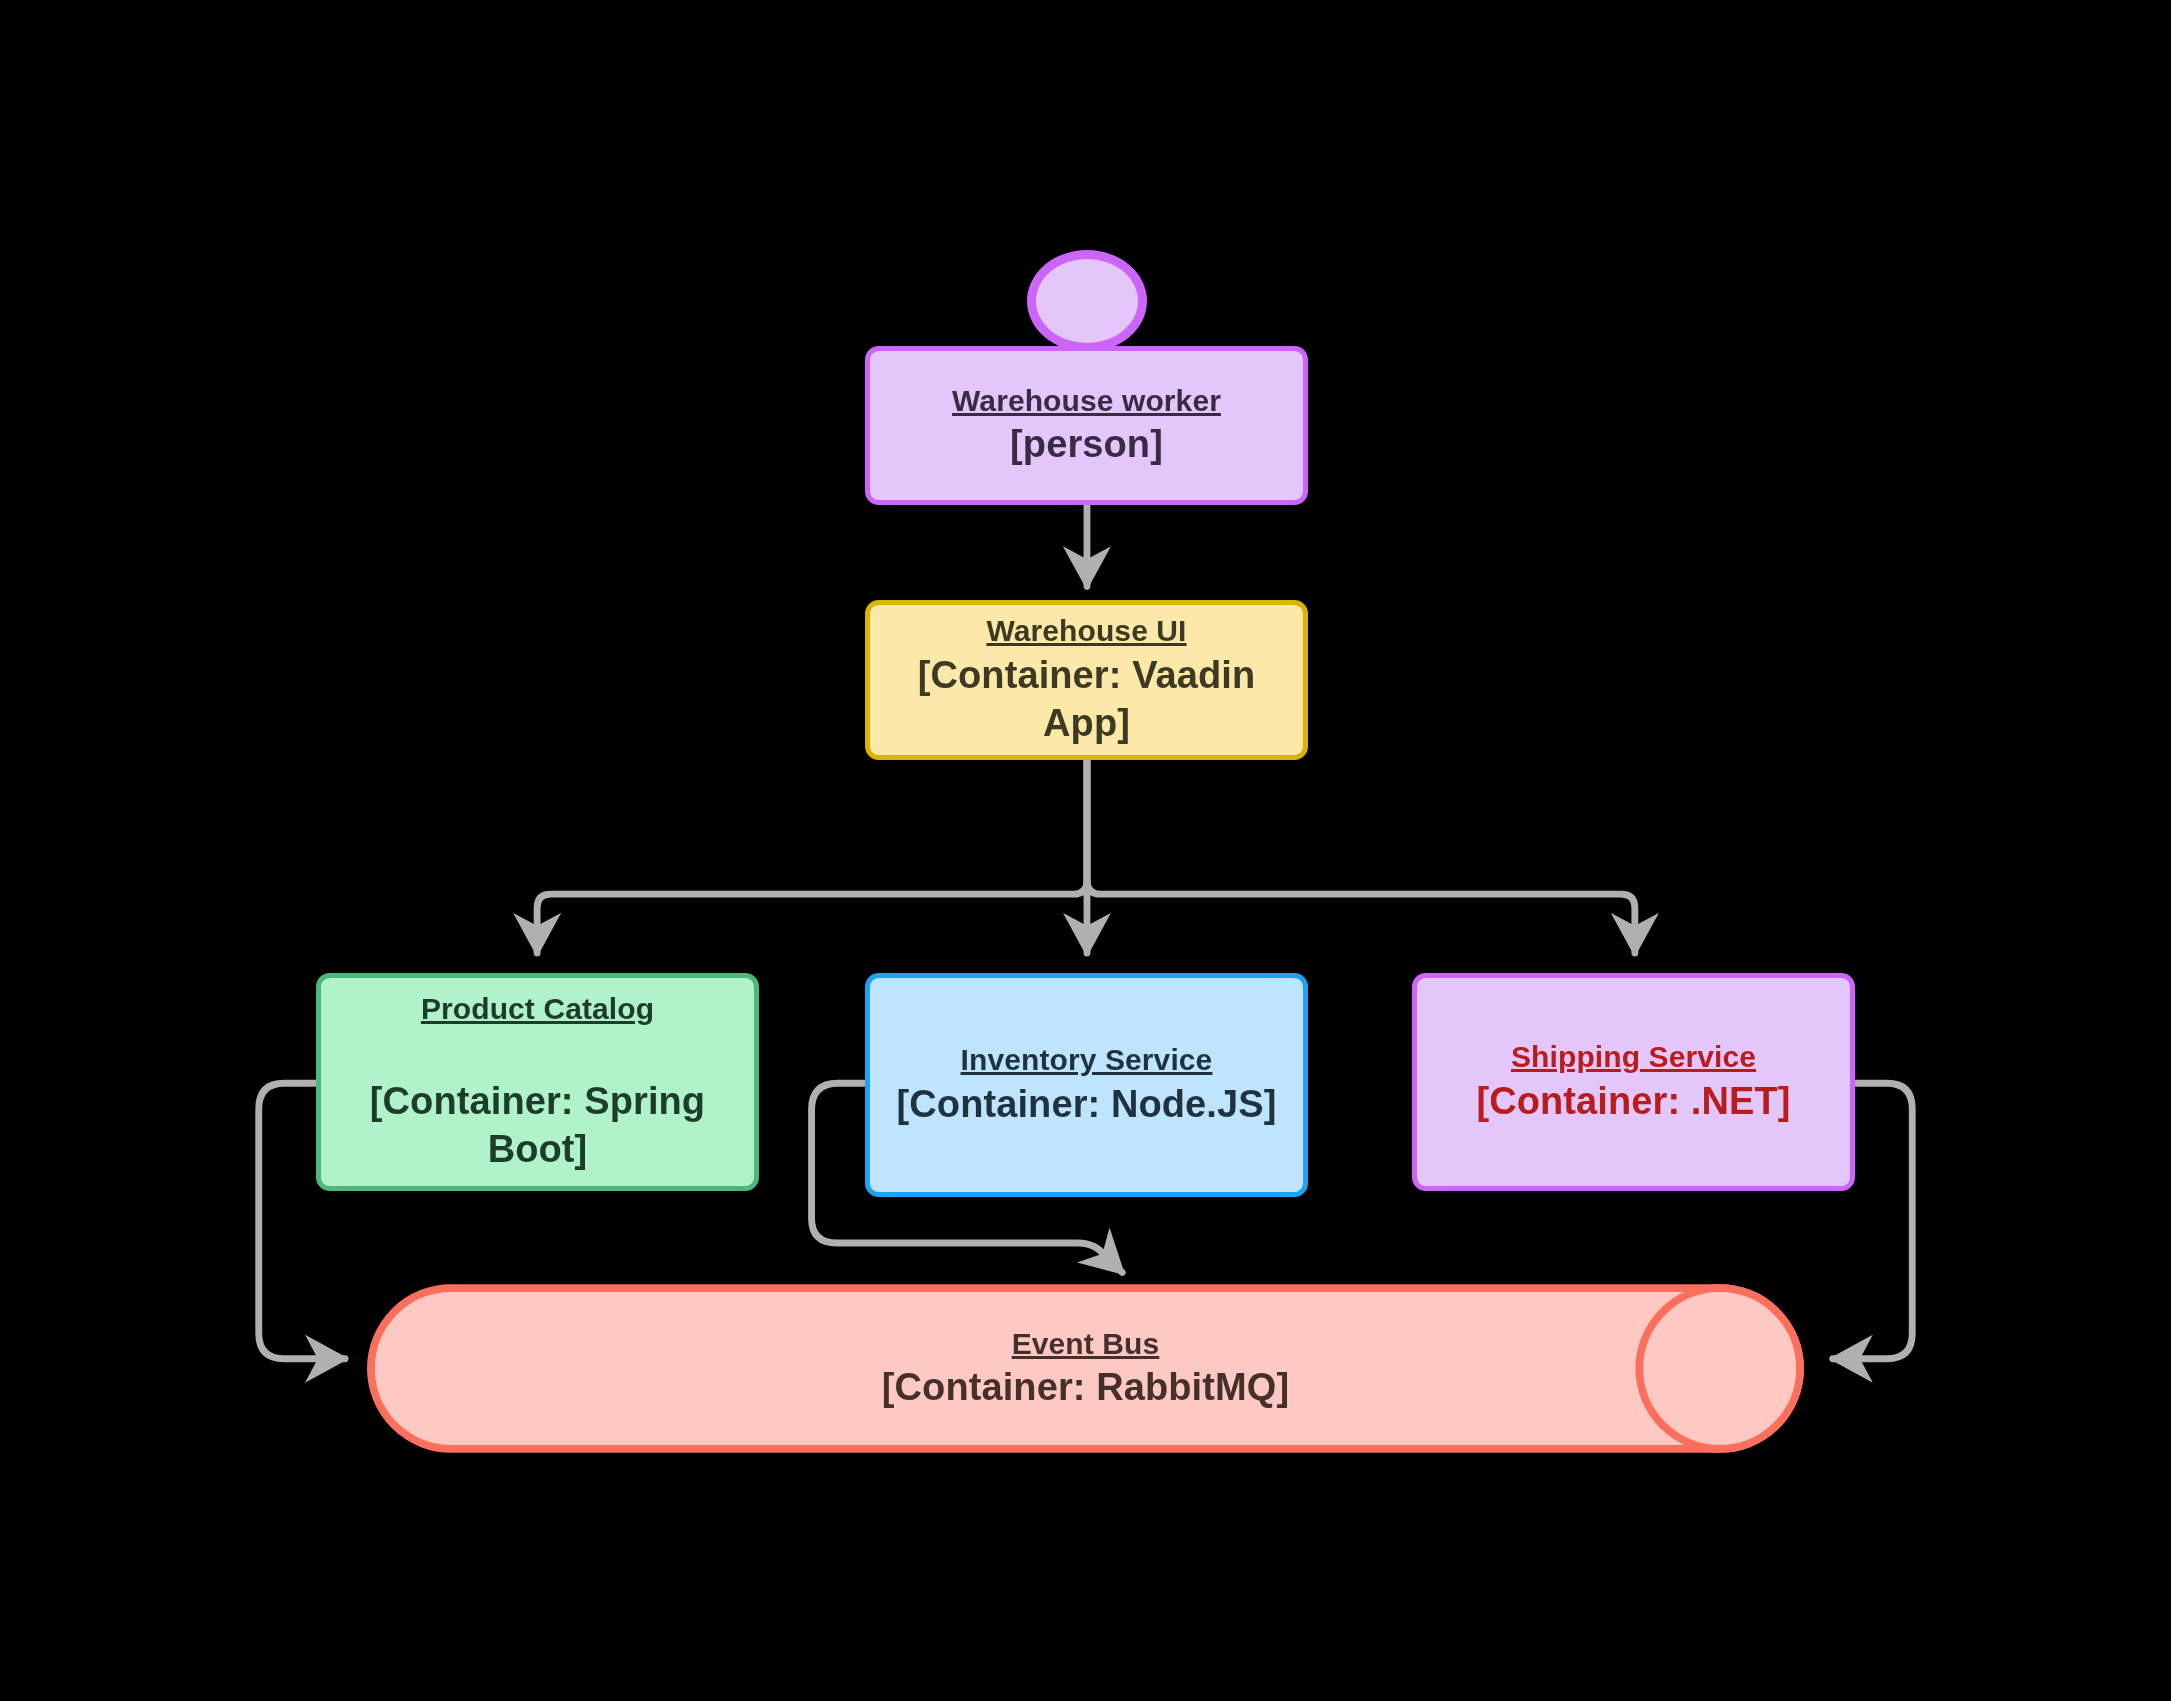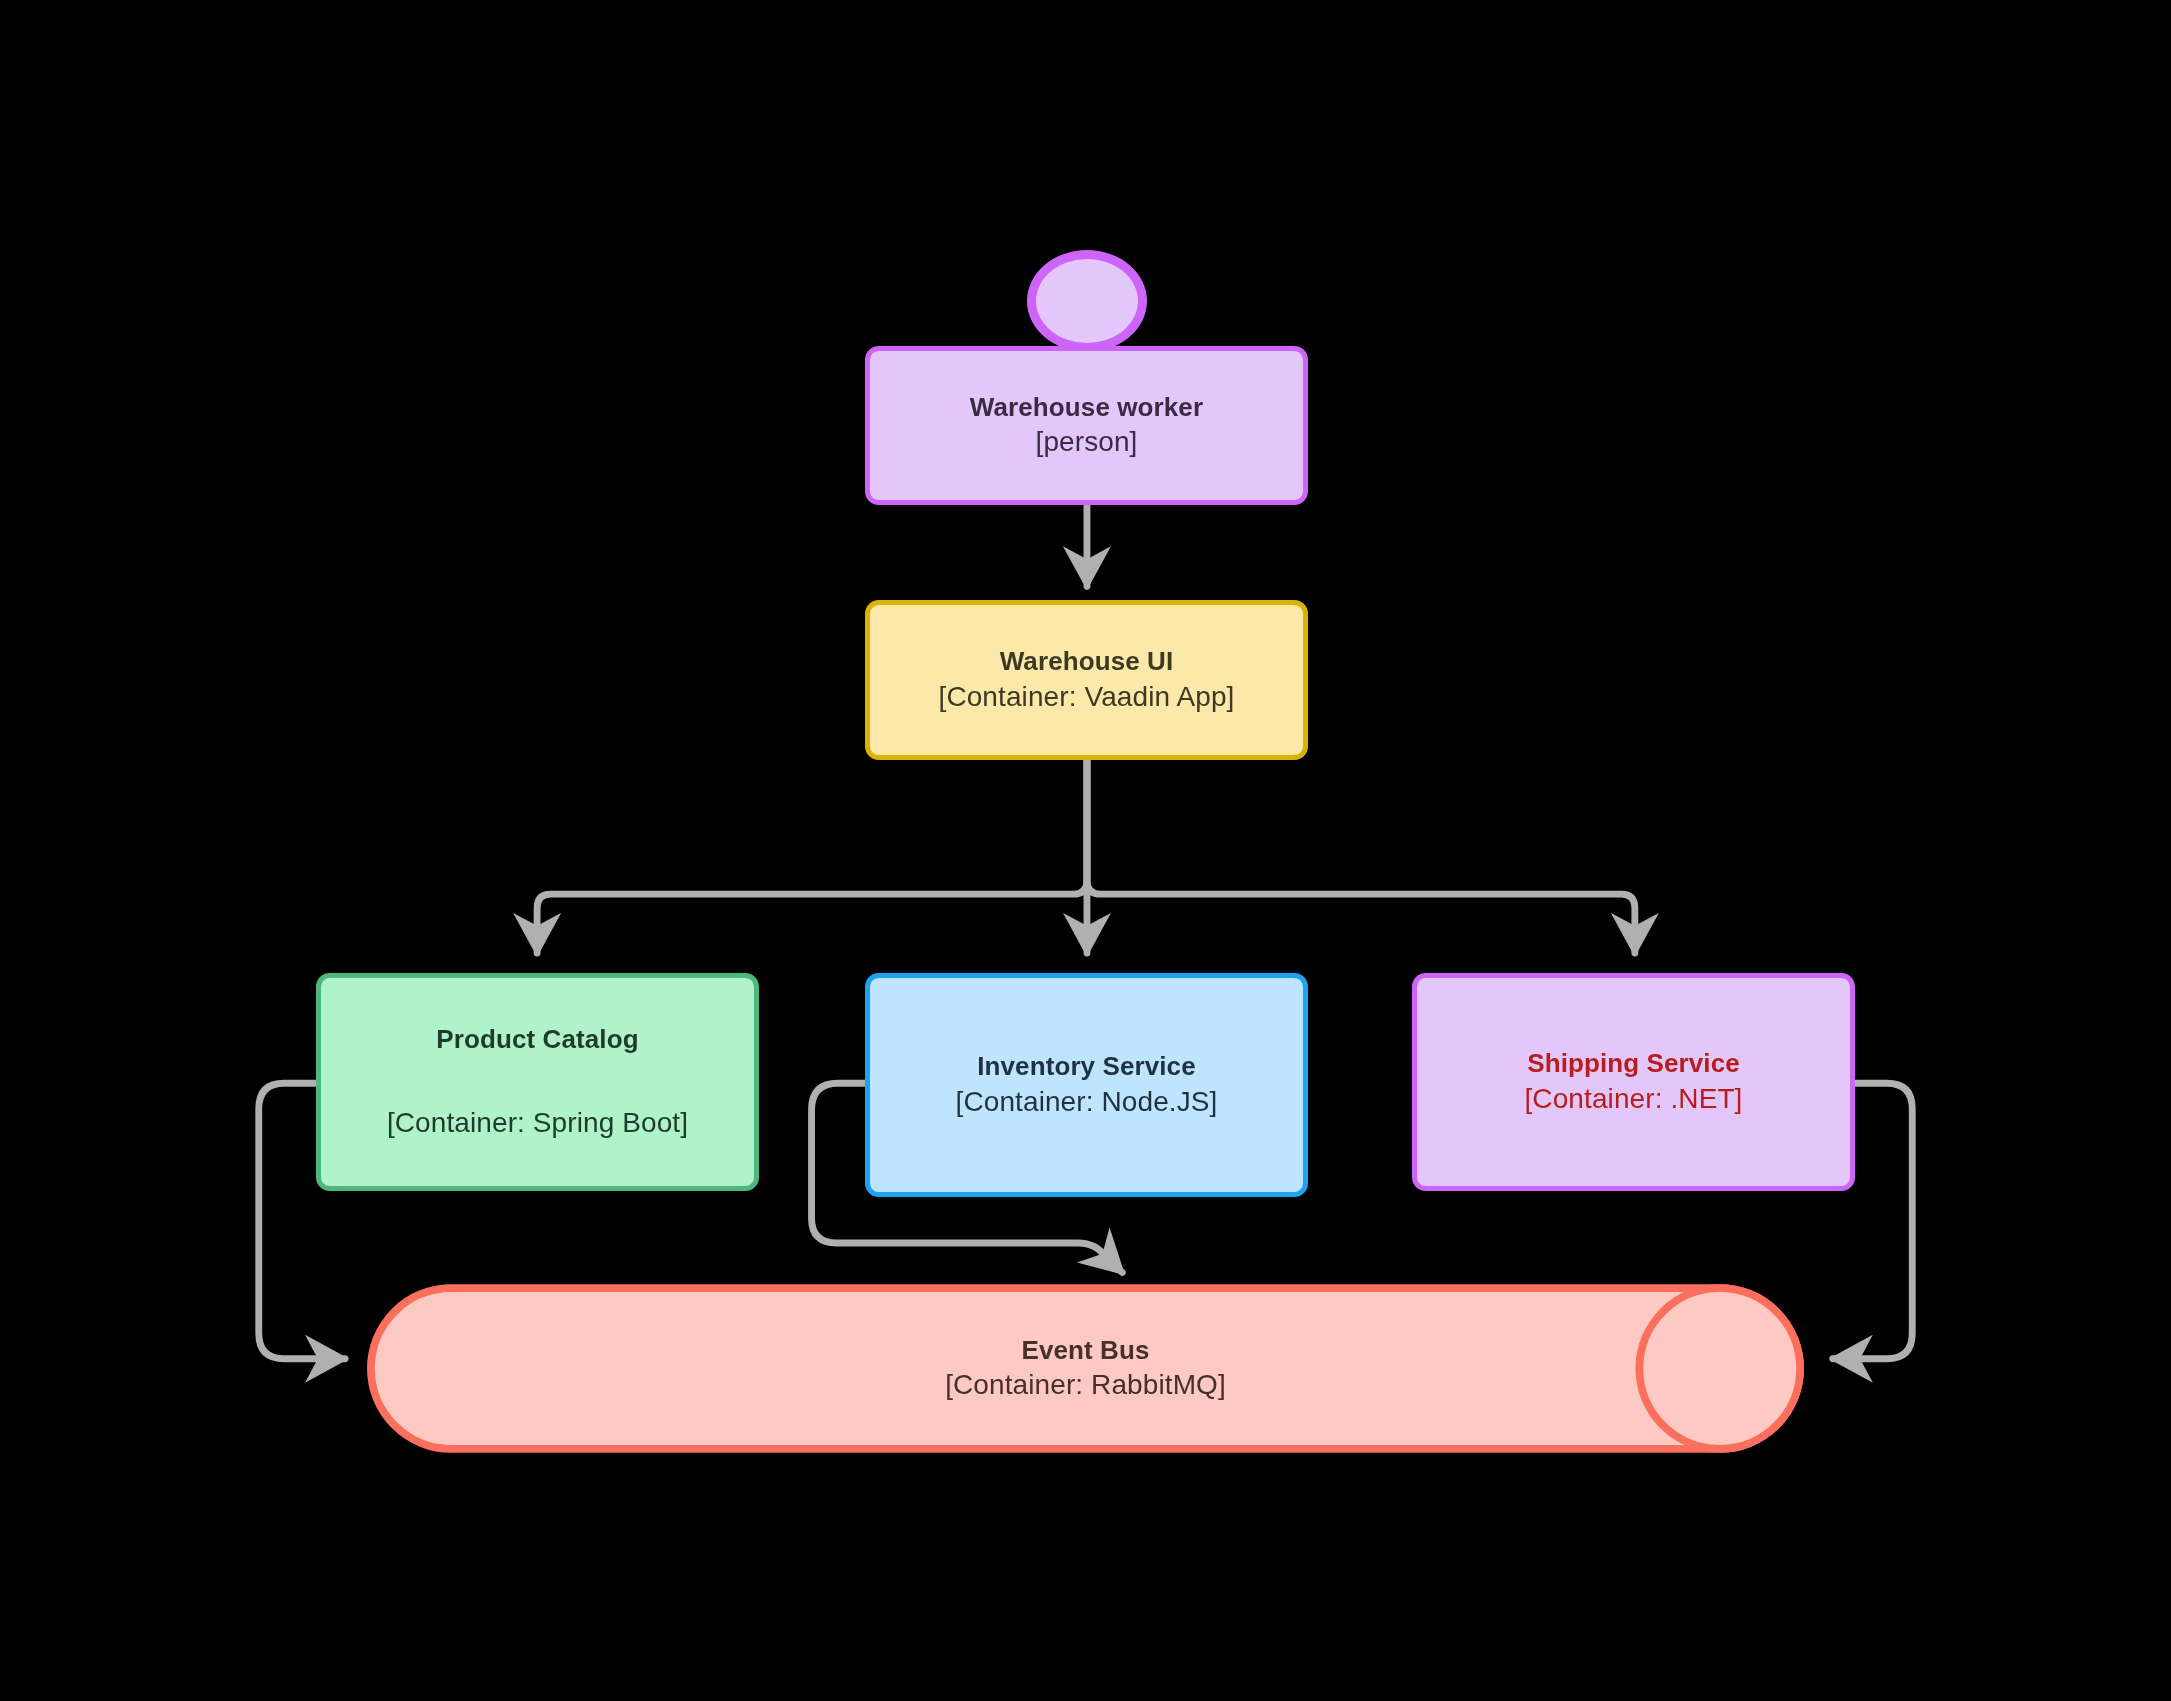--- a/index.html
+++ b/index.html
@@ -31,29 +31,31 @@
     position: absolute;
     box-sizing: border-box;
     display: flex;
     flex-direction: column;
     align-items: center;
     justify-content: center;
     text-align: center;
   }
   .node .title {
     font-weight: bold;
-    font-size: 26px;
+    font-size: 30px;
     line-height: 1.28;
     letter-spacing: 0.1px;
+    text-decoration: underline;
   }
   .node .subtitle {
-    font-size: 28px;
+    font-size: 38px;
     line-height: 1.28;
     letter-spacing: 0.1px;
     margin-top: 0;
+    font-weight: bold;
   }
   .box {
     border-style: solid;
     border-width: 5.9px;
     border-radius: 13.7px;
   }
 
   
   #person-node {
     left: 865px;

